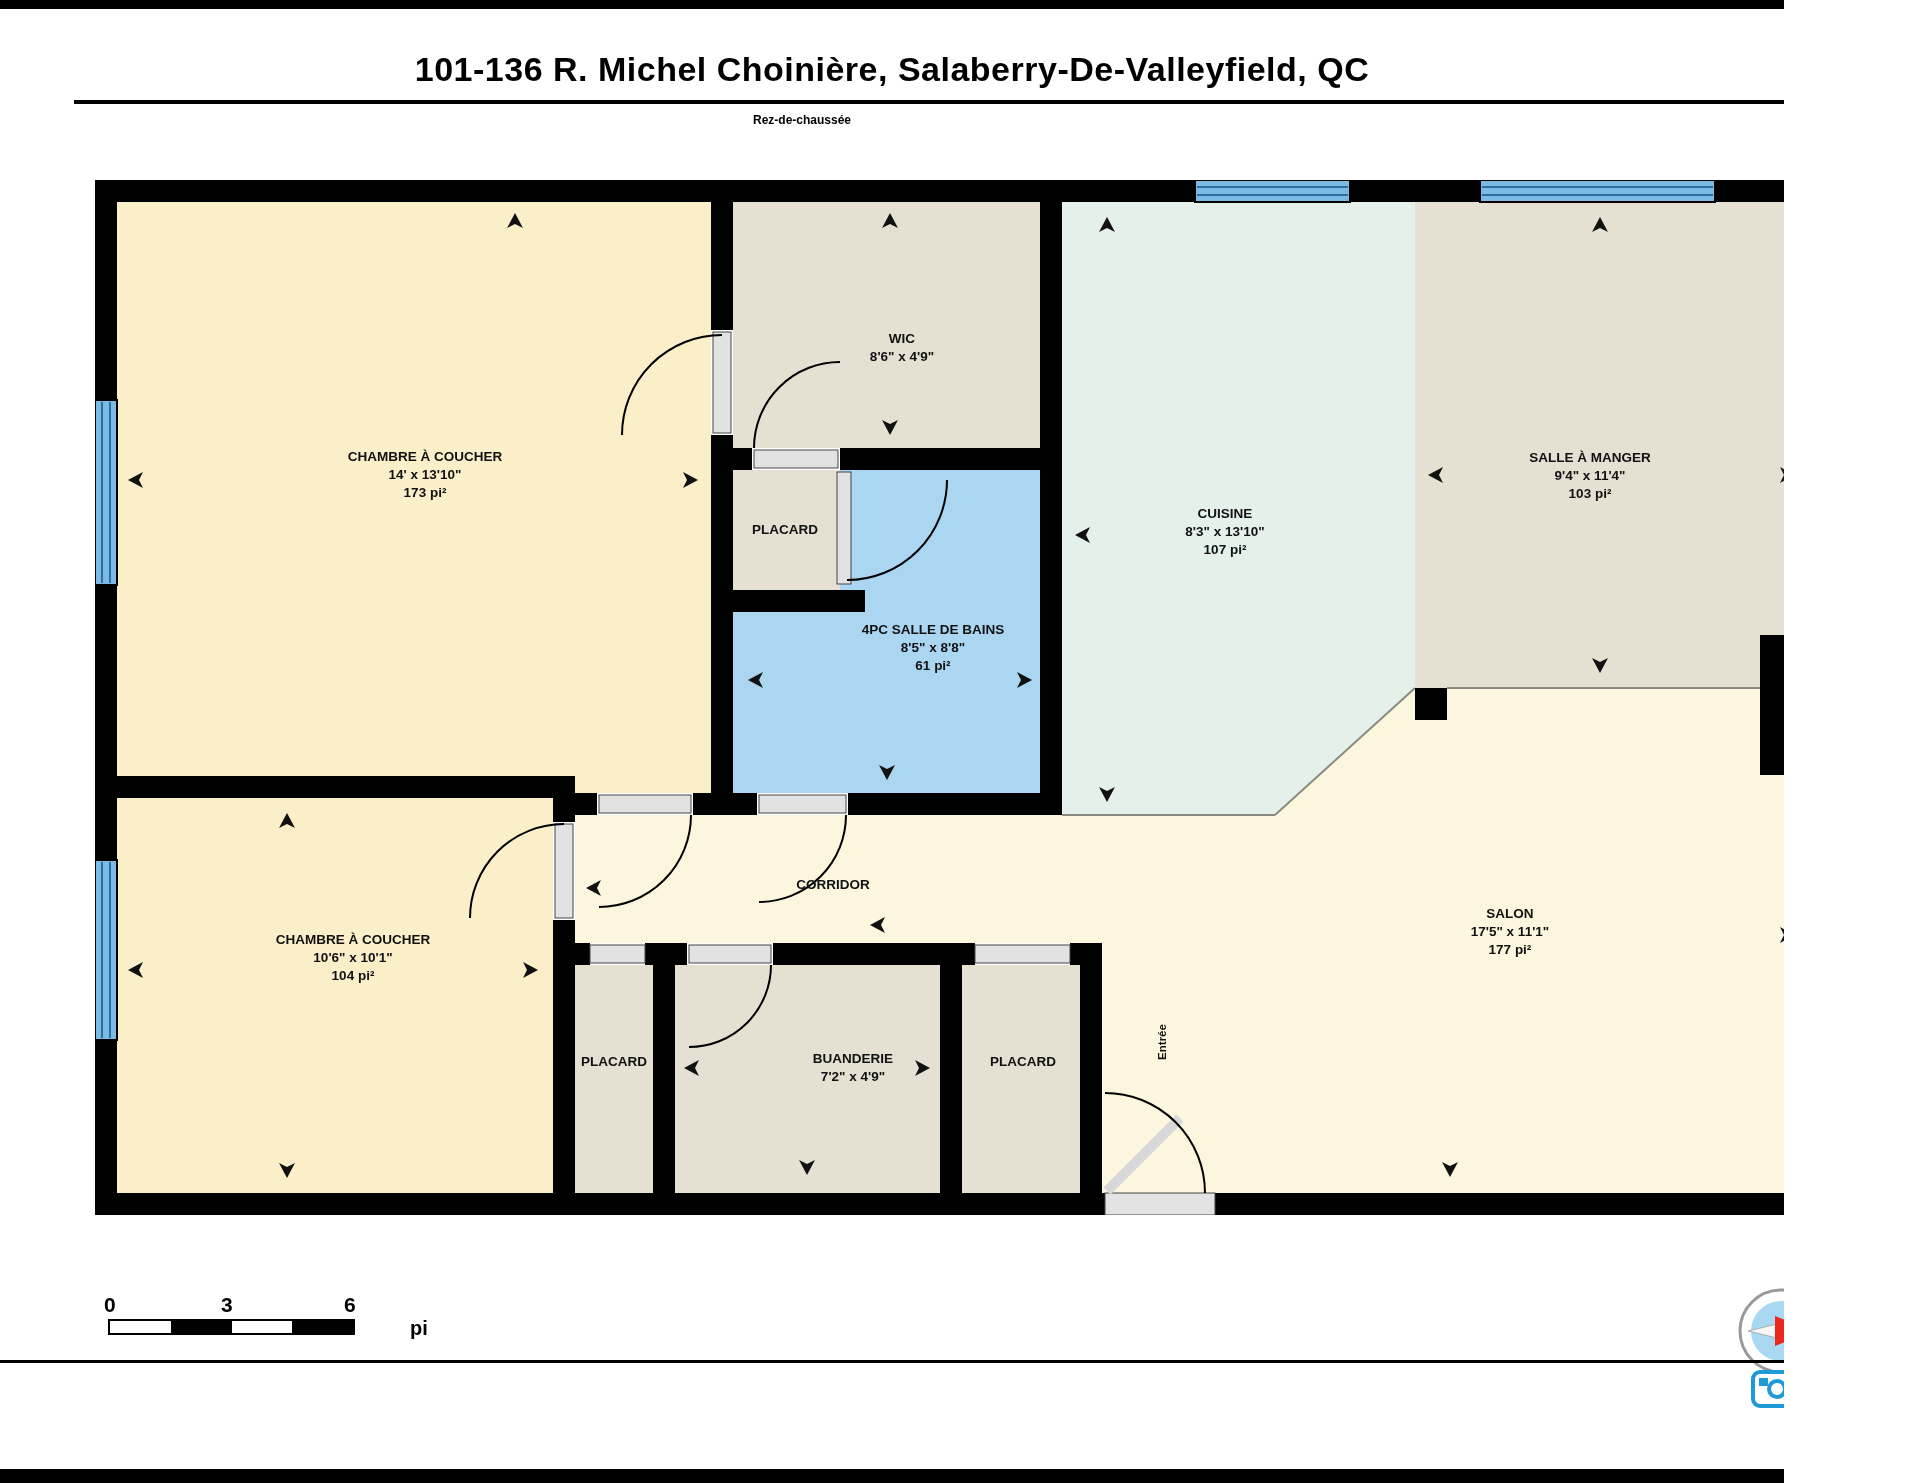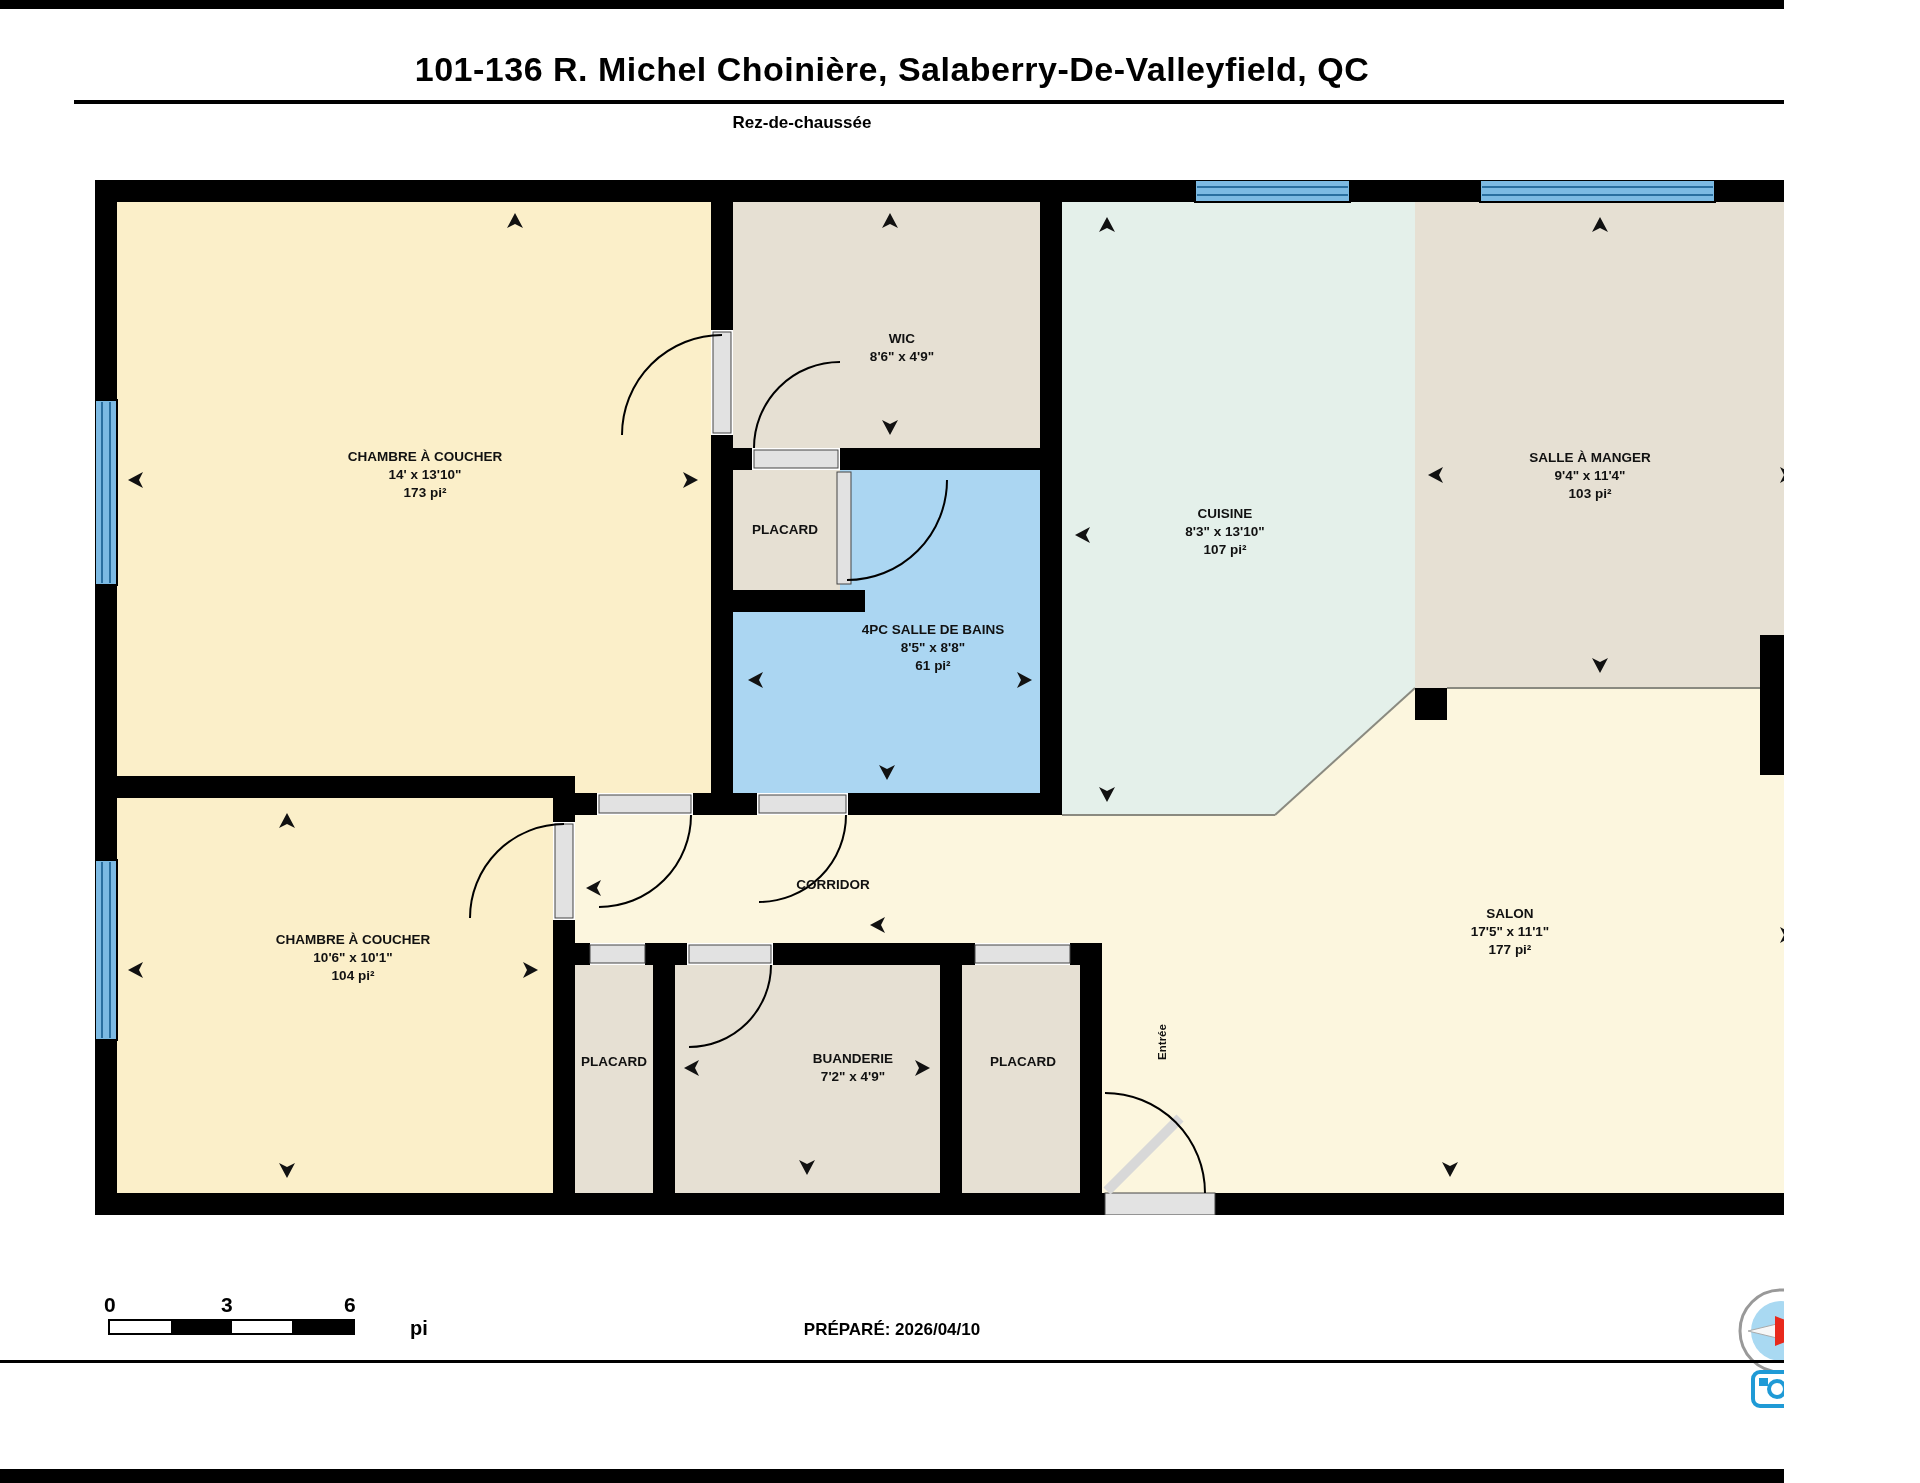--- a/index.html
+++ b/index.html
@@ -5,21 +5,21 @@
   html,body{margin:0;padding:0;background:#fff;}
   .page{position:relative;width:1784px;height:1483px;background:#fff;overflow:hidden;
         font-family:Liberation Sans, sans-serif;color:#000;}
   .bar{position:absolute;left:0;width:100%;background:#000;}
   .top-bar{top:0;height:9px;}
   .bottom-bar{bottom:0;height:14px;}
   .title{position:absolute;top:50px;left:0;width:100%;text-align:center;
          font-size:34px;font-weight:bold;letter-spacing:.5px;}
   .title-rule{position:absolute;top:100px;left:74px;width:1772px;height:4px;background:#000;}
   .subtitle{position:absolute;top:112px;left:0;width:100%;display:flex;justify-content:center;gap:18px;transform:translateX(-90px);}
-  .subtitle .floor{font-weight:bold;font-size:17px;padding-top:1px;}
+  .subtitle .floor{font-weight:bold;font-size:12px;padding-top:1px;}
   .subtitle .areas{font-size:17px;display:flex;flex-direction:column;gap:7px;}
   .plan{position:absolute;left:95px;top:180px;width:1735px;height:1035px;}
   .plan svg.plan-svg{position:absolute;left:0;top:0;}
   .room-label{position:absolute;transform:translate(-50%,-50%);text-align:center;
               font-size:13.5px;font-weight:bold;line-height:1.35;white-space:nowrap;color:#111;}
   .room-label.rot{transform:translate(-50%,-50%) rotate(-90deg);font-size:11.5px;}
   .scale{position:absolute;left:108px;top:1293px;}
   .scale-labels{position:relative;width:247px;height:26px;font-size:21px;font-weight:bold;}
   .scale-labels span{position:absolute;}
   .t0{left:-4px;} .t3{left:113px;} .t6{left:236px;}
@@ -243,21 +243,20 @@
     </div>
     <div class="scale-bar">
       <i class="sw"></i>
         <i class="sb"></i>
         <i class="sw"></i>
         <i class="sb"></i>
     </div>
     <span class="scale-unit">pi</span>
   </div>
 
-  <div class="prepared">PRÉPARÉ: 2026/04/10</div>
 
   <svg class="compass" width="120" height="98" viewBox="0 0 120 98">
     <circle cx="48" cy="48" r="41" fill="#fff" stroke="#999" stroke-width="3"></circle>
     <circle cx="48" cy="48" r="30" fill="#A9D9F2"></circle>
     <polygon points="52,39 15,48 52,57" fill="#F7F7F7" stroke="#aaa" stroke-width="1"></polygon>
     <polygon points="42,33 81,48 42,63" fill="#E8291C"></polygon>
     <text transform="translate(99,39) rotate(90)" font-size="24" font-weight="bold" fill="#1a1a1a">N</text>
   </svg>
 
   <div class="footer-rule"></div>

